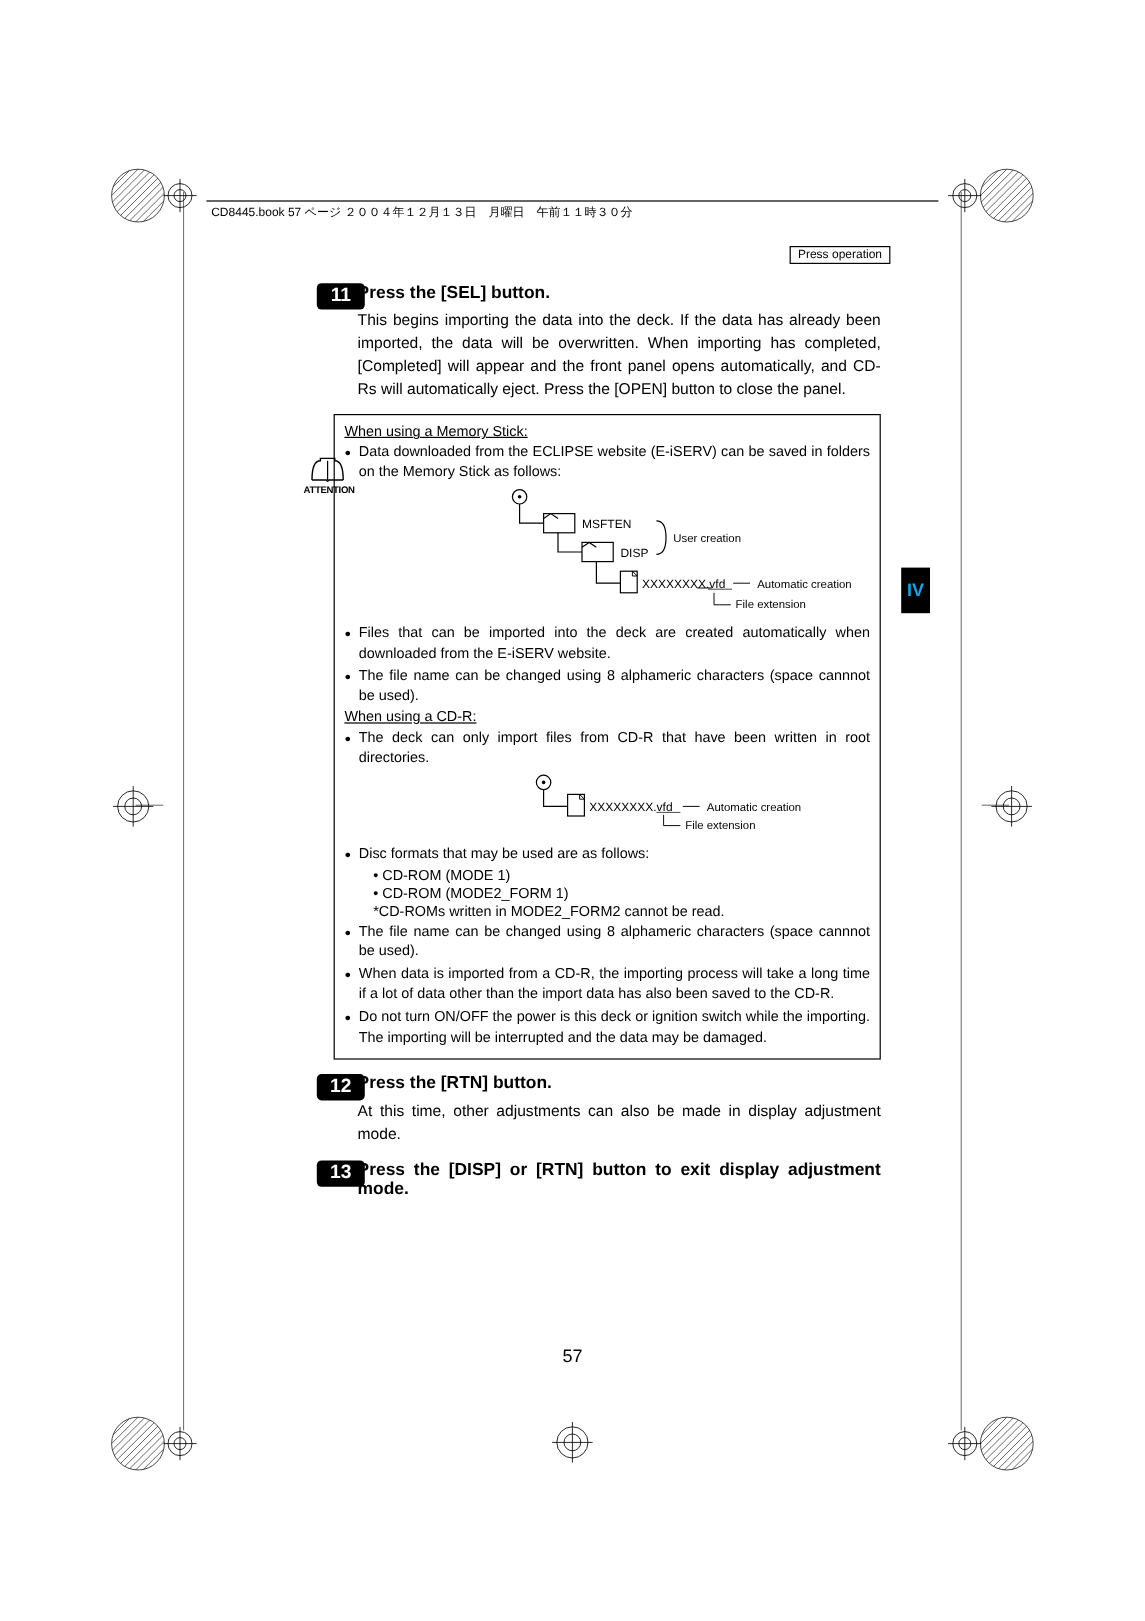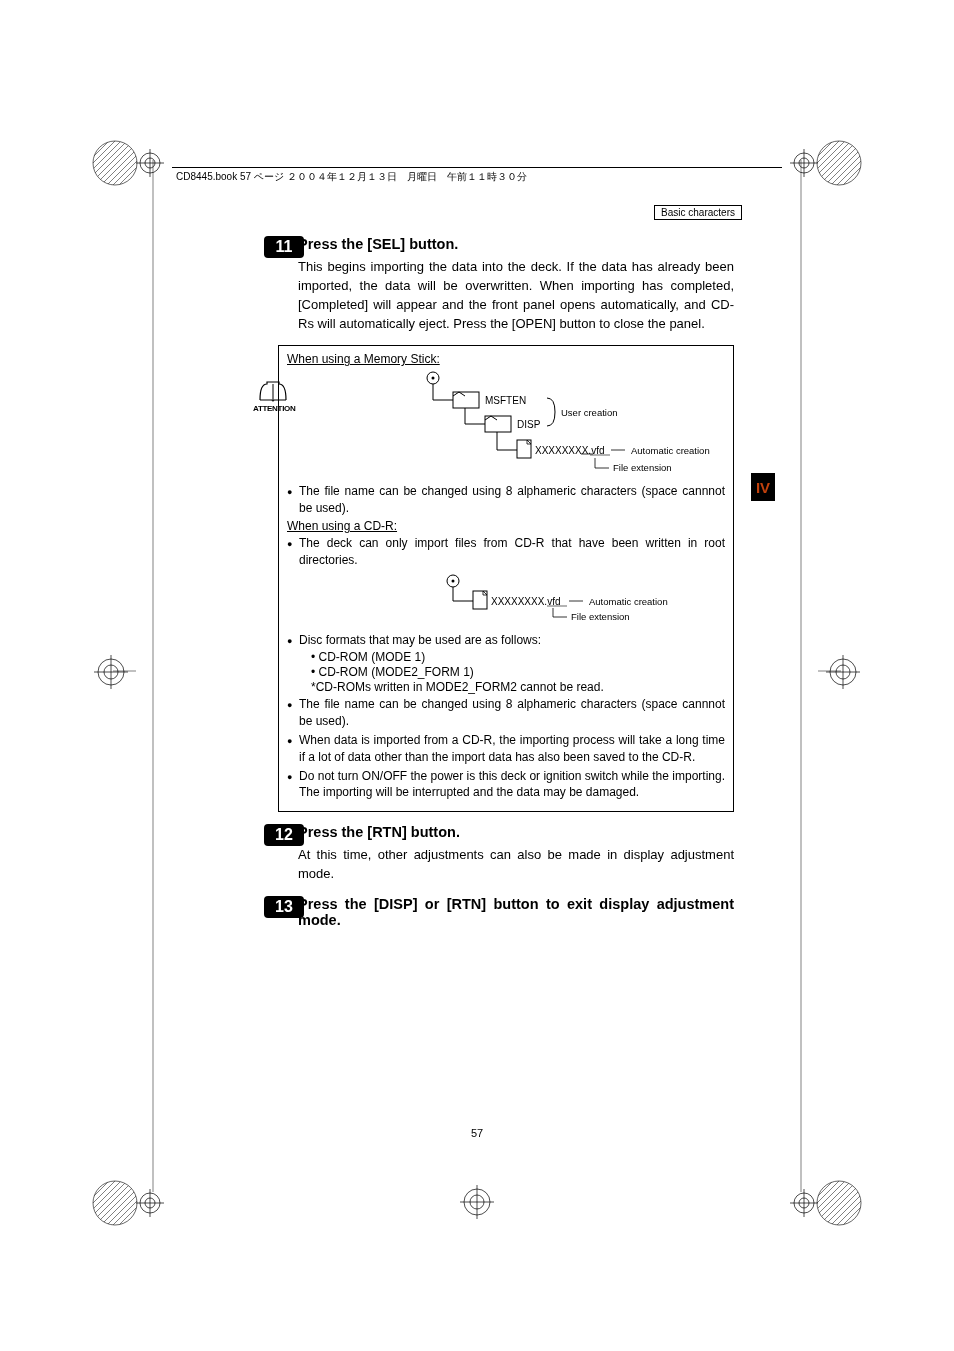--- a/index.html
+++ b/index.html
@@ -50,23 +50,23 @@
     border: 0.6px solid #000;
     padding: 1px 6px;
     font-size: 10px;
   }
 
   .side-tab {
     position: absolute;
     right: 179px;
     top: 473px;
     width: 24px;
-    height: 28px;
+    height: 38px;
     background: #000;
-    color: #c2410c;
+    color: #0ea5e9;
     font-weight: bold;
     font-size: 15px;
     display: flex;
     align-items: center;
     justify-content: center;
   }
 
   .content {
     position: absolute;
     top: 236px;
@@ -153,21 +153,21 @@
     margin: 4px 0 6px 6px;
     position: relative;
     text-align: right;
   }
   .pgnum {
     position: absolute;
     left: 0;
     right: 0;
     text-align: center;
     bottom: 212px;
-    font-size: 11px;
+    font-size: 15px;
   }
 </style>
 </head>
 <body>
 
 <div class="page">
 
   <svg class="crop-corner" style="top:139px;left:91px" viewBox="0 0 48 48">
     <defs>
         <clipPath id="cc1">
@@ -315,21 +315,21 @@
   <svg class="register-target" style="bottom:134px;right:136px;width:28px;height:28px" viewBox="0 0 28 28">
     <circle cx="14" cy="14" r="10"></circle>
       <circle cx="14" cy="14" r="5"></circle>
     <line x1="0" y1="14" x2="28" y2="14"></line>
       <line x1="14" y1="0" x2="14" y2="28"></line>
   </svg>
 
   <div class="header-line"></div>
   <div class="header-text">CD8445.book  57 ページ  ２００４年１２月１３日　月曜日　午前１１時３０分</div>
 
-  <div class="basic-op-box">Basic characters</div>
+  <div class="basic-op-box">Press operation</div>
 
   <div class="side-tab">IV</div>
 
   <div class="attention-icon">
     <svg width="30" height="24" viewBox="0 0 30 24">
       <path d="M2 20 Q2 4 9 4 L9 2 L21 2 L21 4 Q28 4 28 20" fill="none" stroke="#000" stroke-width="1.2"></path>
       <path d="M2 20 L14 20 Q15 22 16 20 L28 20" fill="none" stroke="#000" stroke-width="1.2"></path>
       <line x1="15" y1="4" x2="15" y2="20" stroke="#000" stroke-width="1"></line>
     </svg>
     <div class="lbl">ATTENTION</div>
@@ -338,20 +338,23 @@
   <div class="content">
 
     <div class="step-block">
       <div class="step-num">11</div>
       <div class="step-title">Press the [SEL] button.</div>
       <div class="step-body">This begins importing the data into the deck. If the data has already been imported, the data will be overwritten. When importing has completed, [Completed] will appear and   the front panel opens automatically, and CD-Rs will automatically eject. Press the [OPEN] button to close the panel.</div>
     </div>
 
     <div class="note-box">
       <span class="u">When using a Memory Stick:</span>
+      <ul class="bul">
+        <li>Data downloaded from the ECLIPSE website (E-iSERV) can be saved in folders on the Memory Stick as follows:</li>
+      </ul>
 
       <div class="diagram">
         <svg width="300" height="104" viewBox="0 0 300 104">
 
           <circle cx="8" cy="8" r="6" fill="none" stroke="#000" stroke-width="1"></circle>
           <circle cx="8" cy="8" r="1.5" fill="#000"></circle>
           <path d="M8 14 L8 30 L28 30" fill="none" stroke="#000" stroke-width="1"></path>
 
           <rect x="28" y="22" width="26" height="16" fill="none" stroke="#000" stroke-width="1"></rect>
           <path d="M28 26 L34 22 L40 26" fill="none" stroke="#000" stroke-width="1"></path>
@@ -376,20 +379,21 @@
           <text x="206" y="84" font-size="9.5">Automatic creation</text>
 
           <path d="M170 88 L170 98 L184 98" fill="none" stroke="#000" stroke-width="0.8"></path>
           <text x="188" y="101" font-size="9.5">File extension</text>
 
           <line x1="165" y1="85" x2="185" y2="85" stroke="#000" stroke-width="0.6"></line>
         </svg>
       </div>
 
       <ul class="bul">
+        <li>Files that can be imported into the deck are created automatically when downloaded from the E-iSERV website.</li>
         <li>The file name can be changed using 8 alphameric characters (space cannnot be used).</li>
       </ul>
 
       <span class="u">When using a CD-R:</span>
       <ul class="bul">
         <li>The deck can only import files from CD-R that have been written in root directories.</li>
       </ul>
 
       <div class="diagram">
         <svg width="280" height="50" viewBox="0 0 280 50">

